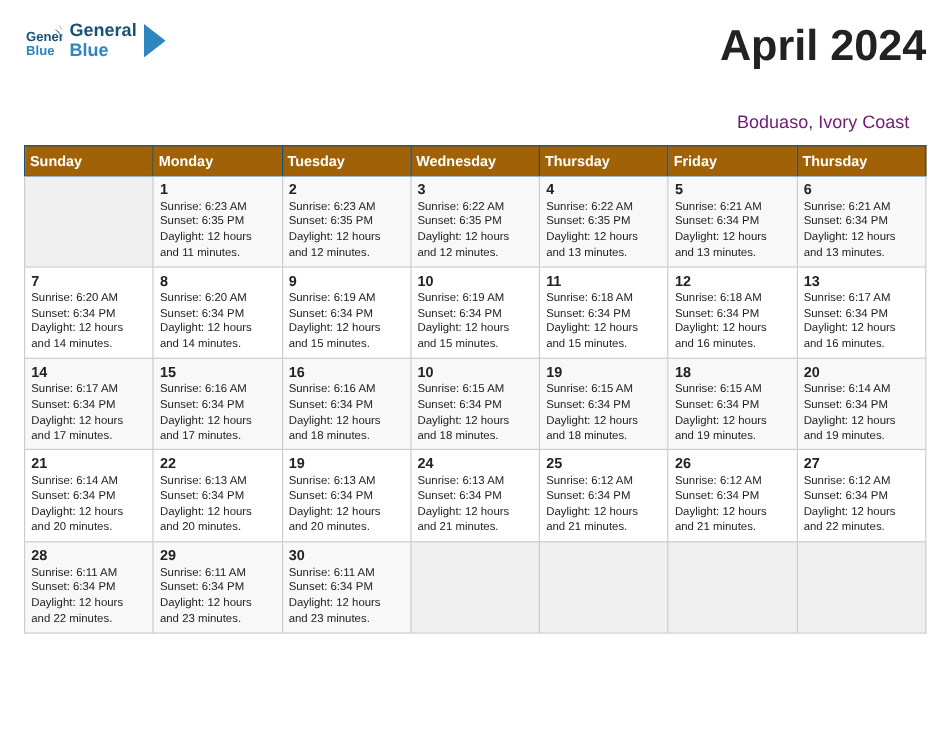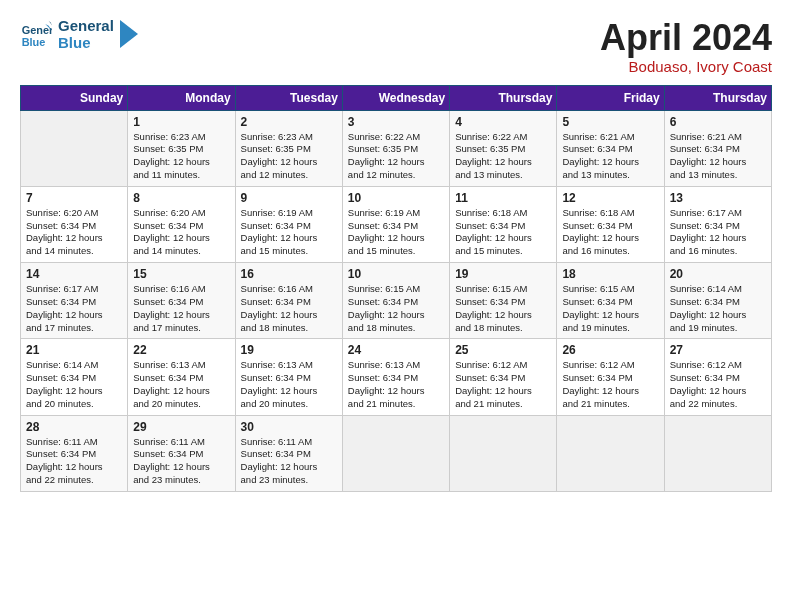--- a/index.html
+++ b/index.html
@@ -31,45 +31,46 @@
       font-size: 18px;
       font-weight: bold;
       color: #1a5276;
       line-height: 1.1;
     }
     .logo-icon {
       width: 32px;
       height: 32px;
     }
     .title-block {
-      text-align: right;
+      text-align: center;
     }
     .title-block h1 {
       font-size: 36px;
       font-weight: bold;
       color: #222;
       line-height: 1.1;
     }
     .title-block h2 {
       font-size: 15px;
       font-weight: normal;
-      color: #b91c1c;
+      color: #701a75;
+      margin-top: 36px;
     }
     .calendar-table {
       width: 100%;
       border-collapse: collapse;
       border: 1px solid #bbb;
     }
     .calendar-table thead tr th {
-      background: #4c1d95;
+      background: #a16207;
       color: #fff;
       font-size: 12px;
       font-weight: bold;
       padding: 5px 4px;
-      text-align: right;
+      text-align: left;
       border: 1px solid #1a5276;
     }
     .calendar-table tbody tr td {
       vertical-align: top;
       border: 1px solid #ccc;
       padding: 4px 5px;
       font-size: 10px;
       color: #222;
       min-width: 100px;
       min-height: 70px;

